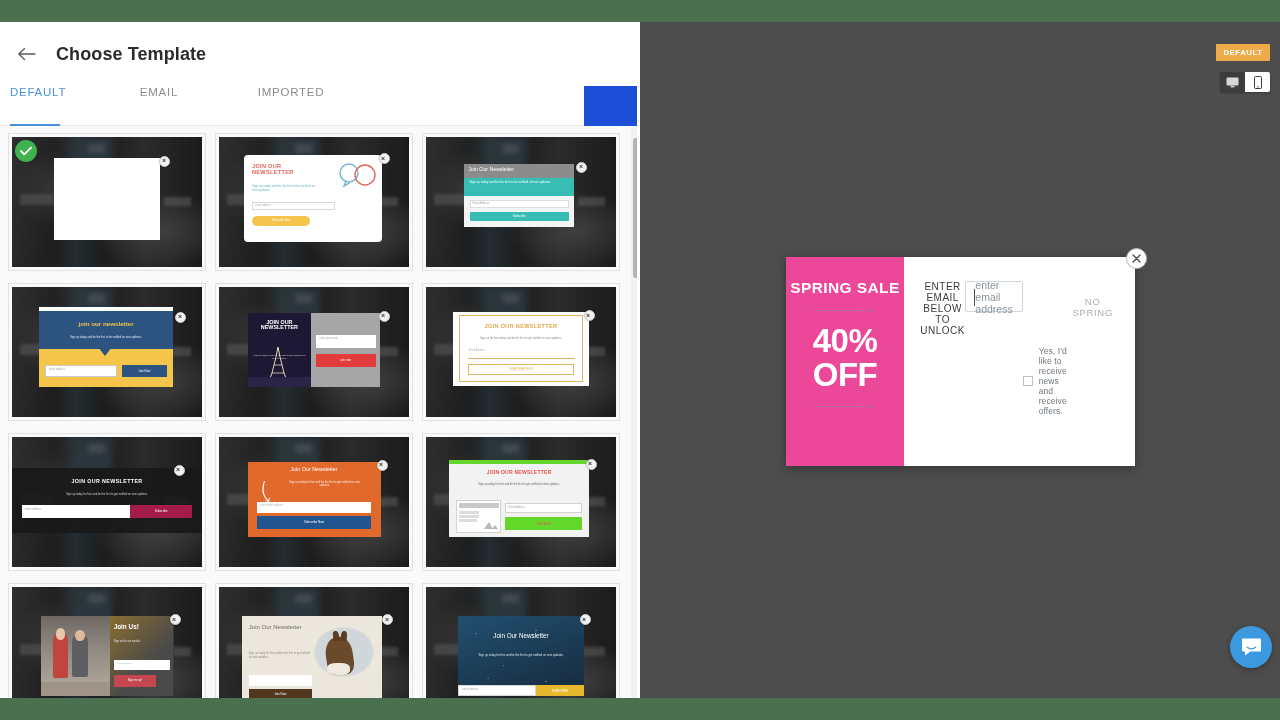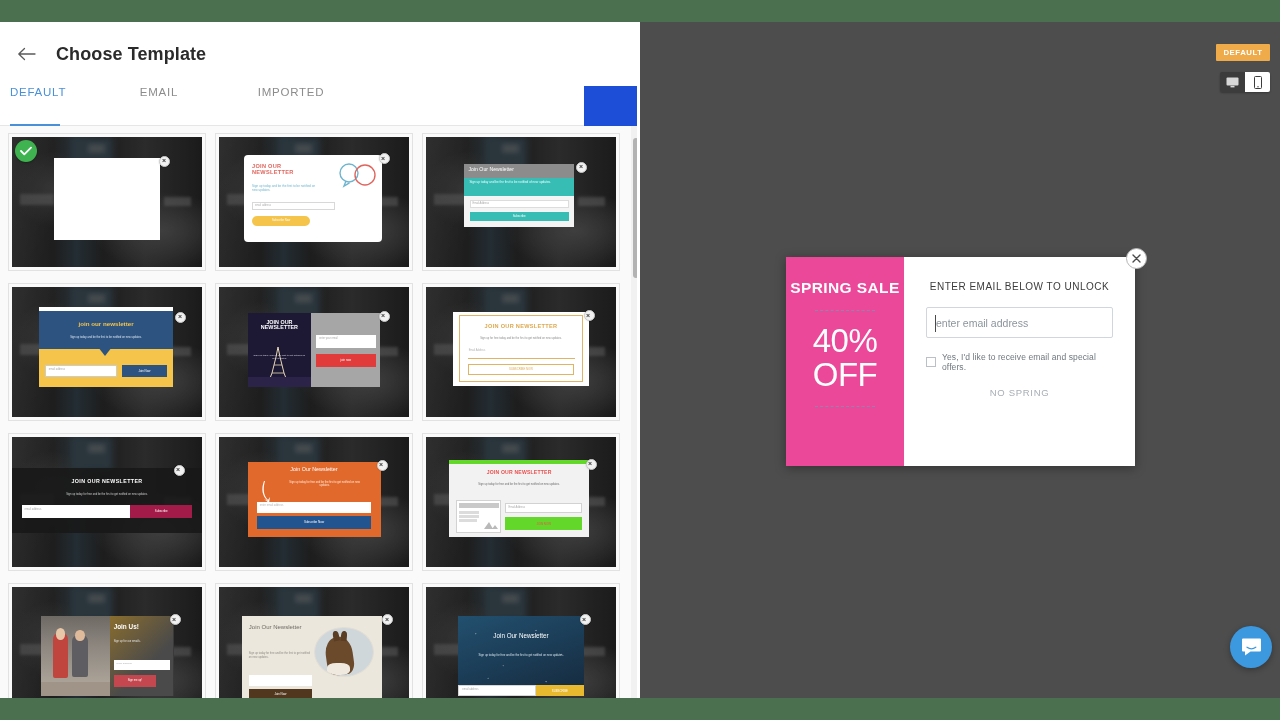--- a/index.html
+++ b/index.html
@@ -138,25 +138,25 @@
   .pp-left{
     width:118px;background:#ec4899;display:flex;flex-direction:column;align-items:center;
     justify-content:flex-start;padding-top:22px;box-sizing:border-box;
   }
   .pp-sale{
     color:#fff;font-size:15.5px;font-weight:bold;letter-spacing:.4px;
   }
   .pp-rule{width:60px;height:0;border-top:1px dashed #8b86ad;margin:13px 0;}
   .pp-rule.bottom{margin-top:13px;}
   .pp-off{
-    color:#fff;font-size:33px;font-weight:normal;line-height:1.04;text-align:center;letter-spacing:-.5px;
+    color:#fff;font-size:33px;font-weight:bold;line-height:1.04;text-align:center;letter-spacing:-.5px;
   }
   .pp-right{
-    flex:1;background:#ffffff;padding:24px 22px 0 22px;box-sizing:border-box;
-    display:flex;flex-direction:column;align-items:stretch;
+    flex:1;background:#ffffff;padding:24px 22px 0 16px;box-sizing:border-box;
+    display:flex;flex-direction:row;align-items:stretch;
   }
   .pp-head{
     font-size:10px;letter-spacing:.5px;color:#3b3b3b;text-align:center;margin-bottom:15px;
   }
   .pp-input{
     height:31px;border:1px solid #cfd6dd;border-radius:2px;background:#fff;
     display:flex;align-items:center;padding:0 9px;box-sizing:border-box;
     font-size:10.5px;color:#8b949c;position:relative;
   }
   .pp-caret{
@@ -228,21 +228,21 @@
       <div class="pp-rule bottom"></div>
     </div>
     <div class="pp-right">
       <div class="pp-head">ENTER EMAIL BELOW TO UNLOCK</div>
       <div class="pp-input">
         <span class="pp-caret"></span>
         <span>enter email address</span>
       </div>
       <div class="pp-checkline">
         <span class="pp-checkbox"></span>
-        <span class="pp-checklabel">Yes, I'd like to receive email and special offers.</span>
+        <span class="pp-checklabel">Yes, I'd like to receive news and receive offers.</span>
       </div>
       <div class="pp-nothanks">NO SPRING</div>
     </div>
     <div class="pp-close">
       <svg width="11" height="11" viewBox="0 0 11 11">
           <path d="M2 2 L9 9 M9 2 L2 9" stroke="#4a4a4a" stroke-width="1.4" stroke-linecap="round"></path>
         </svg>
     </div>
   </div>
 

